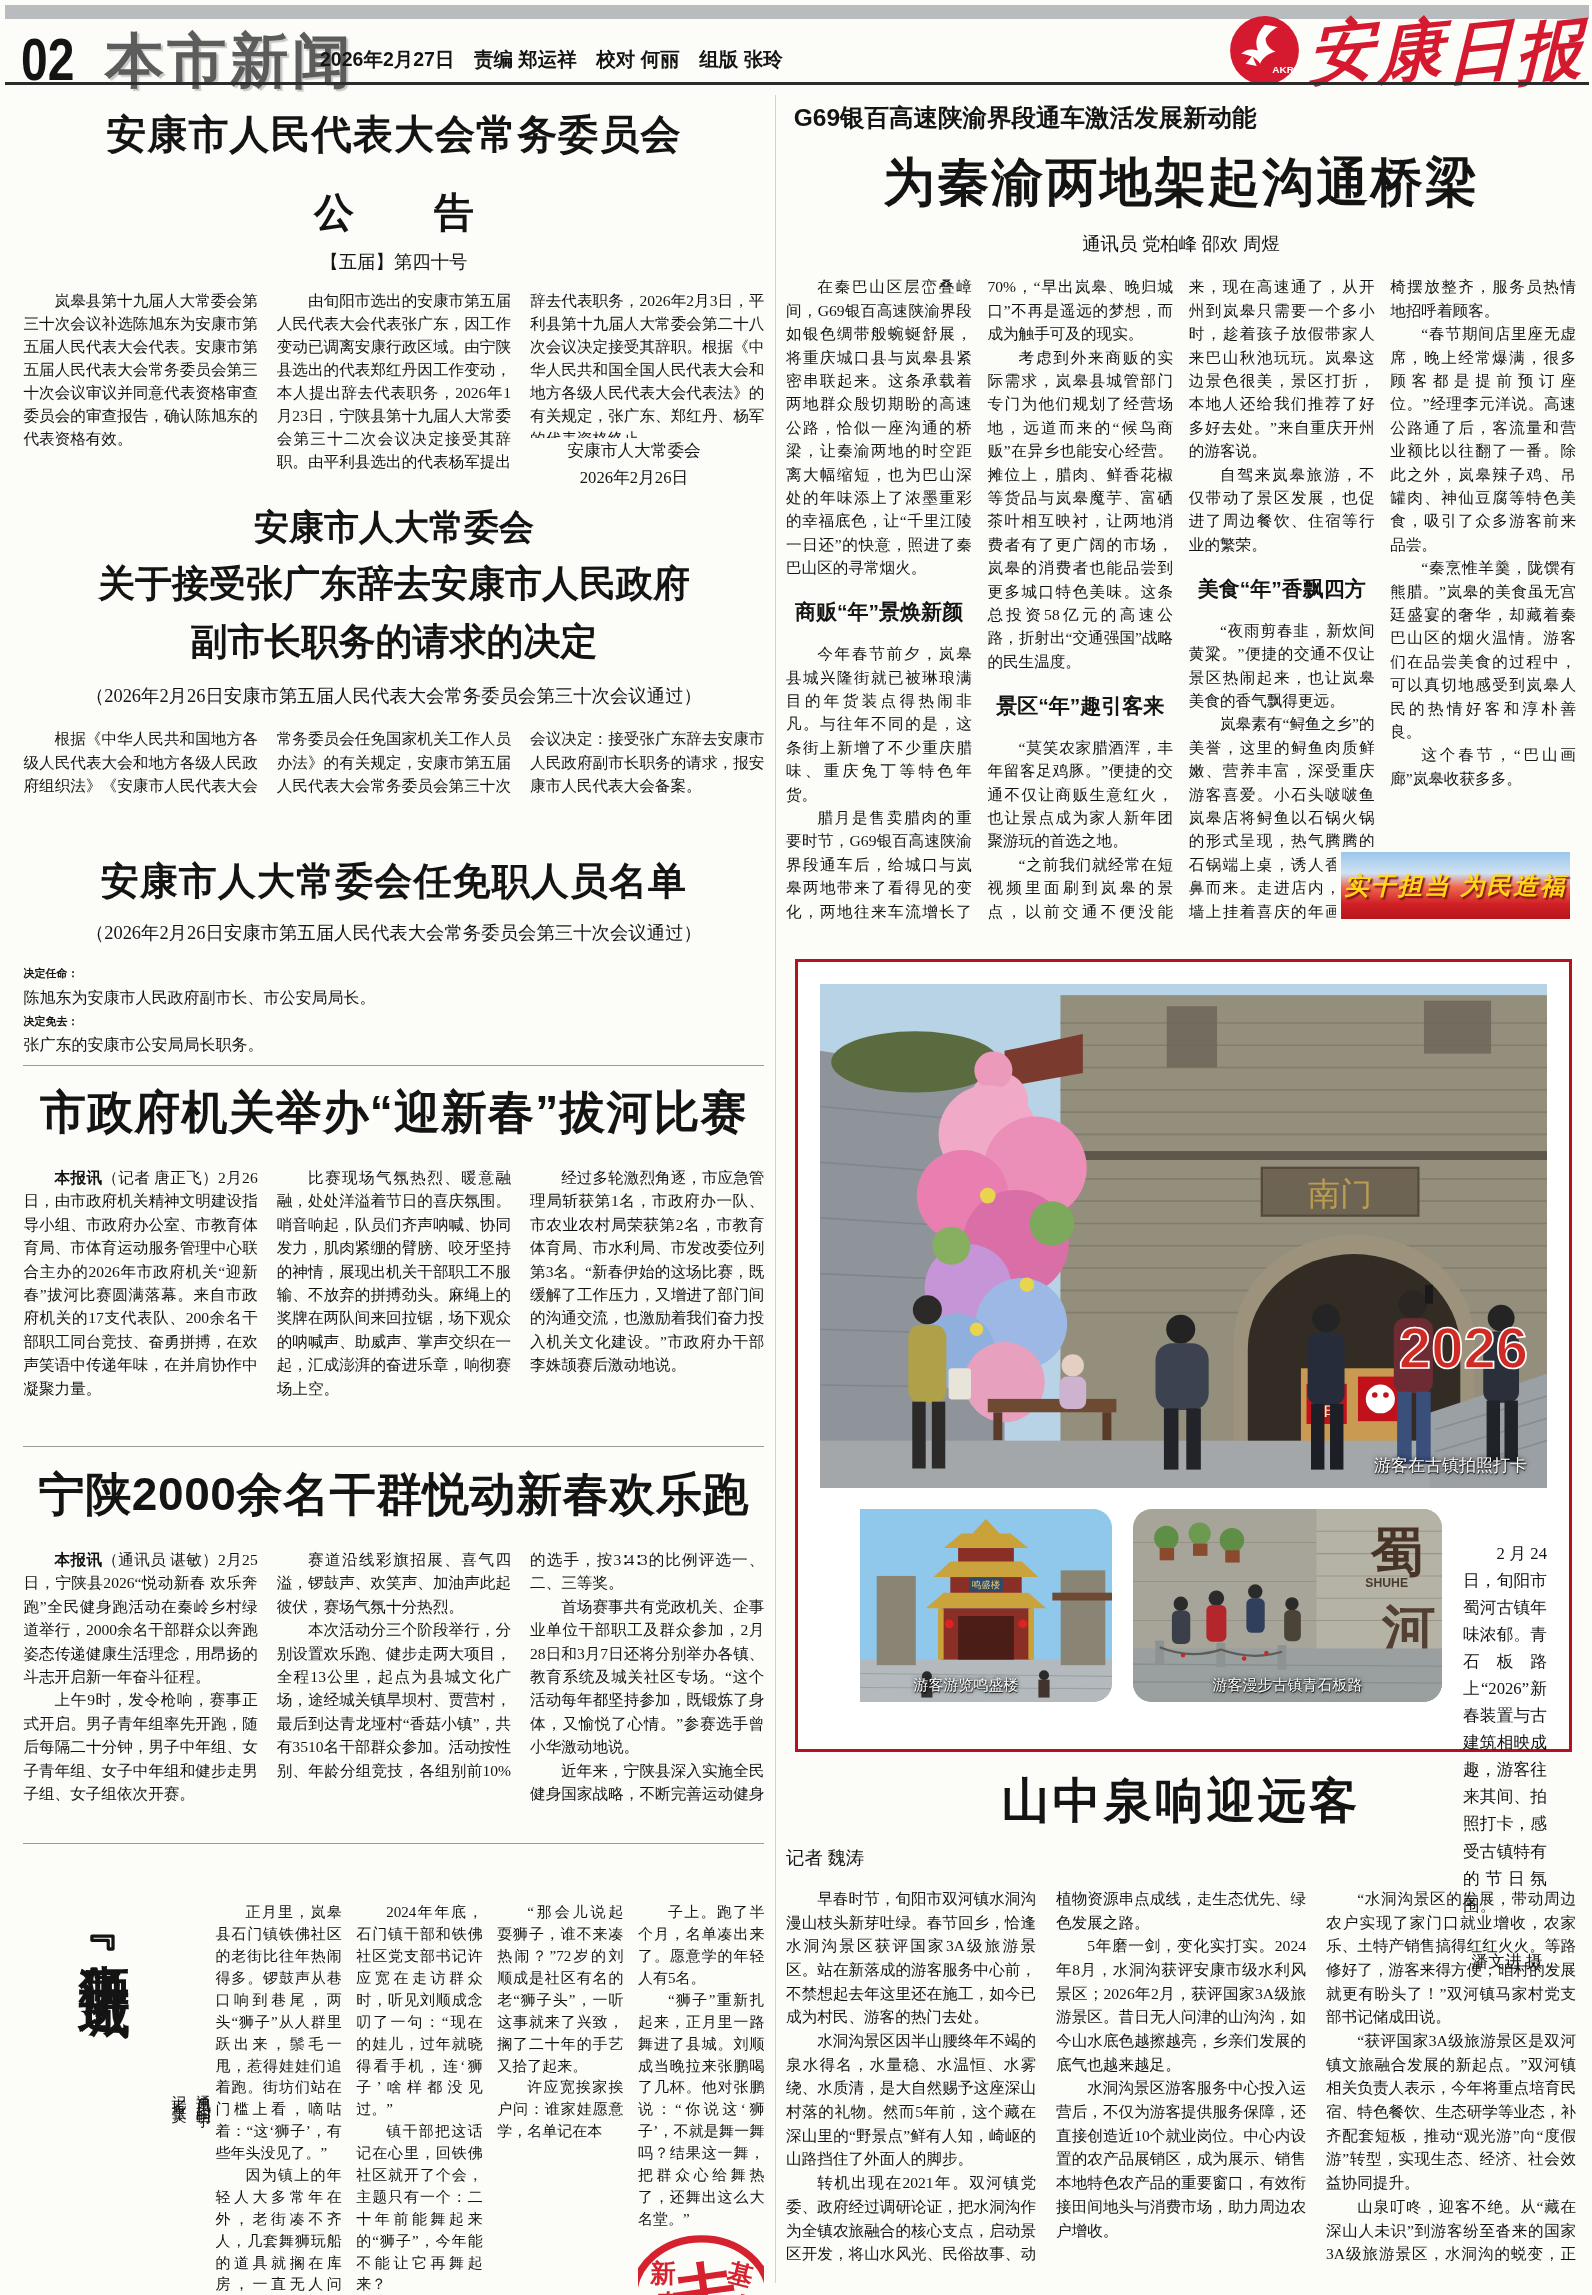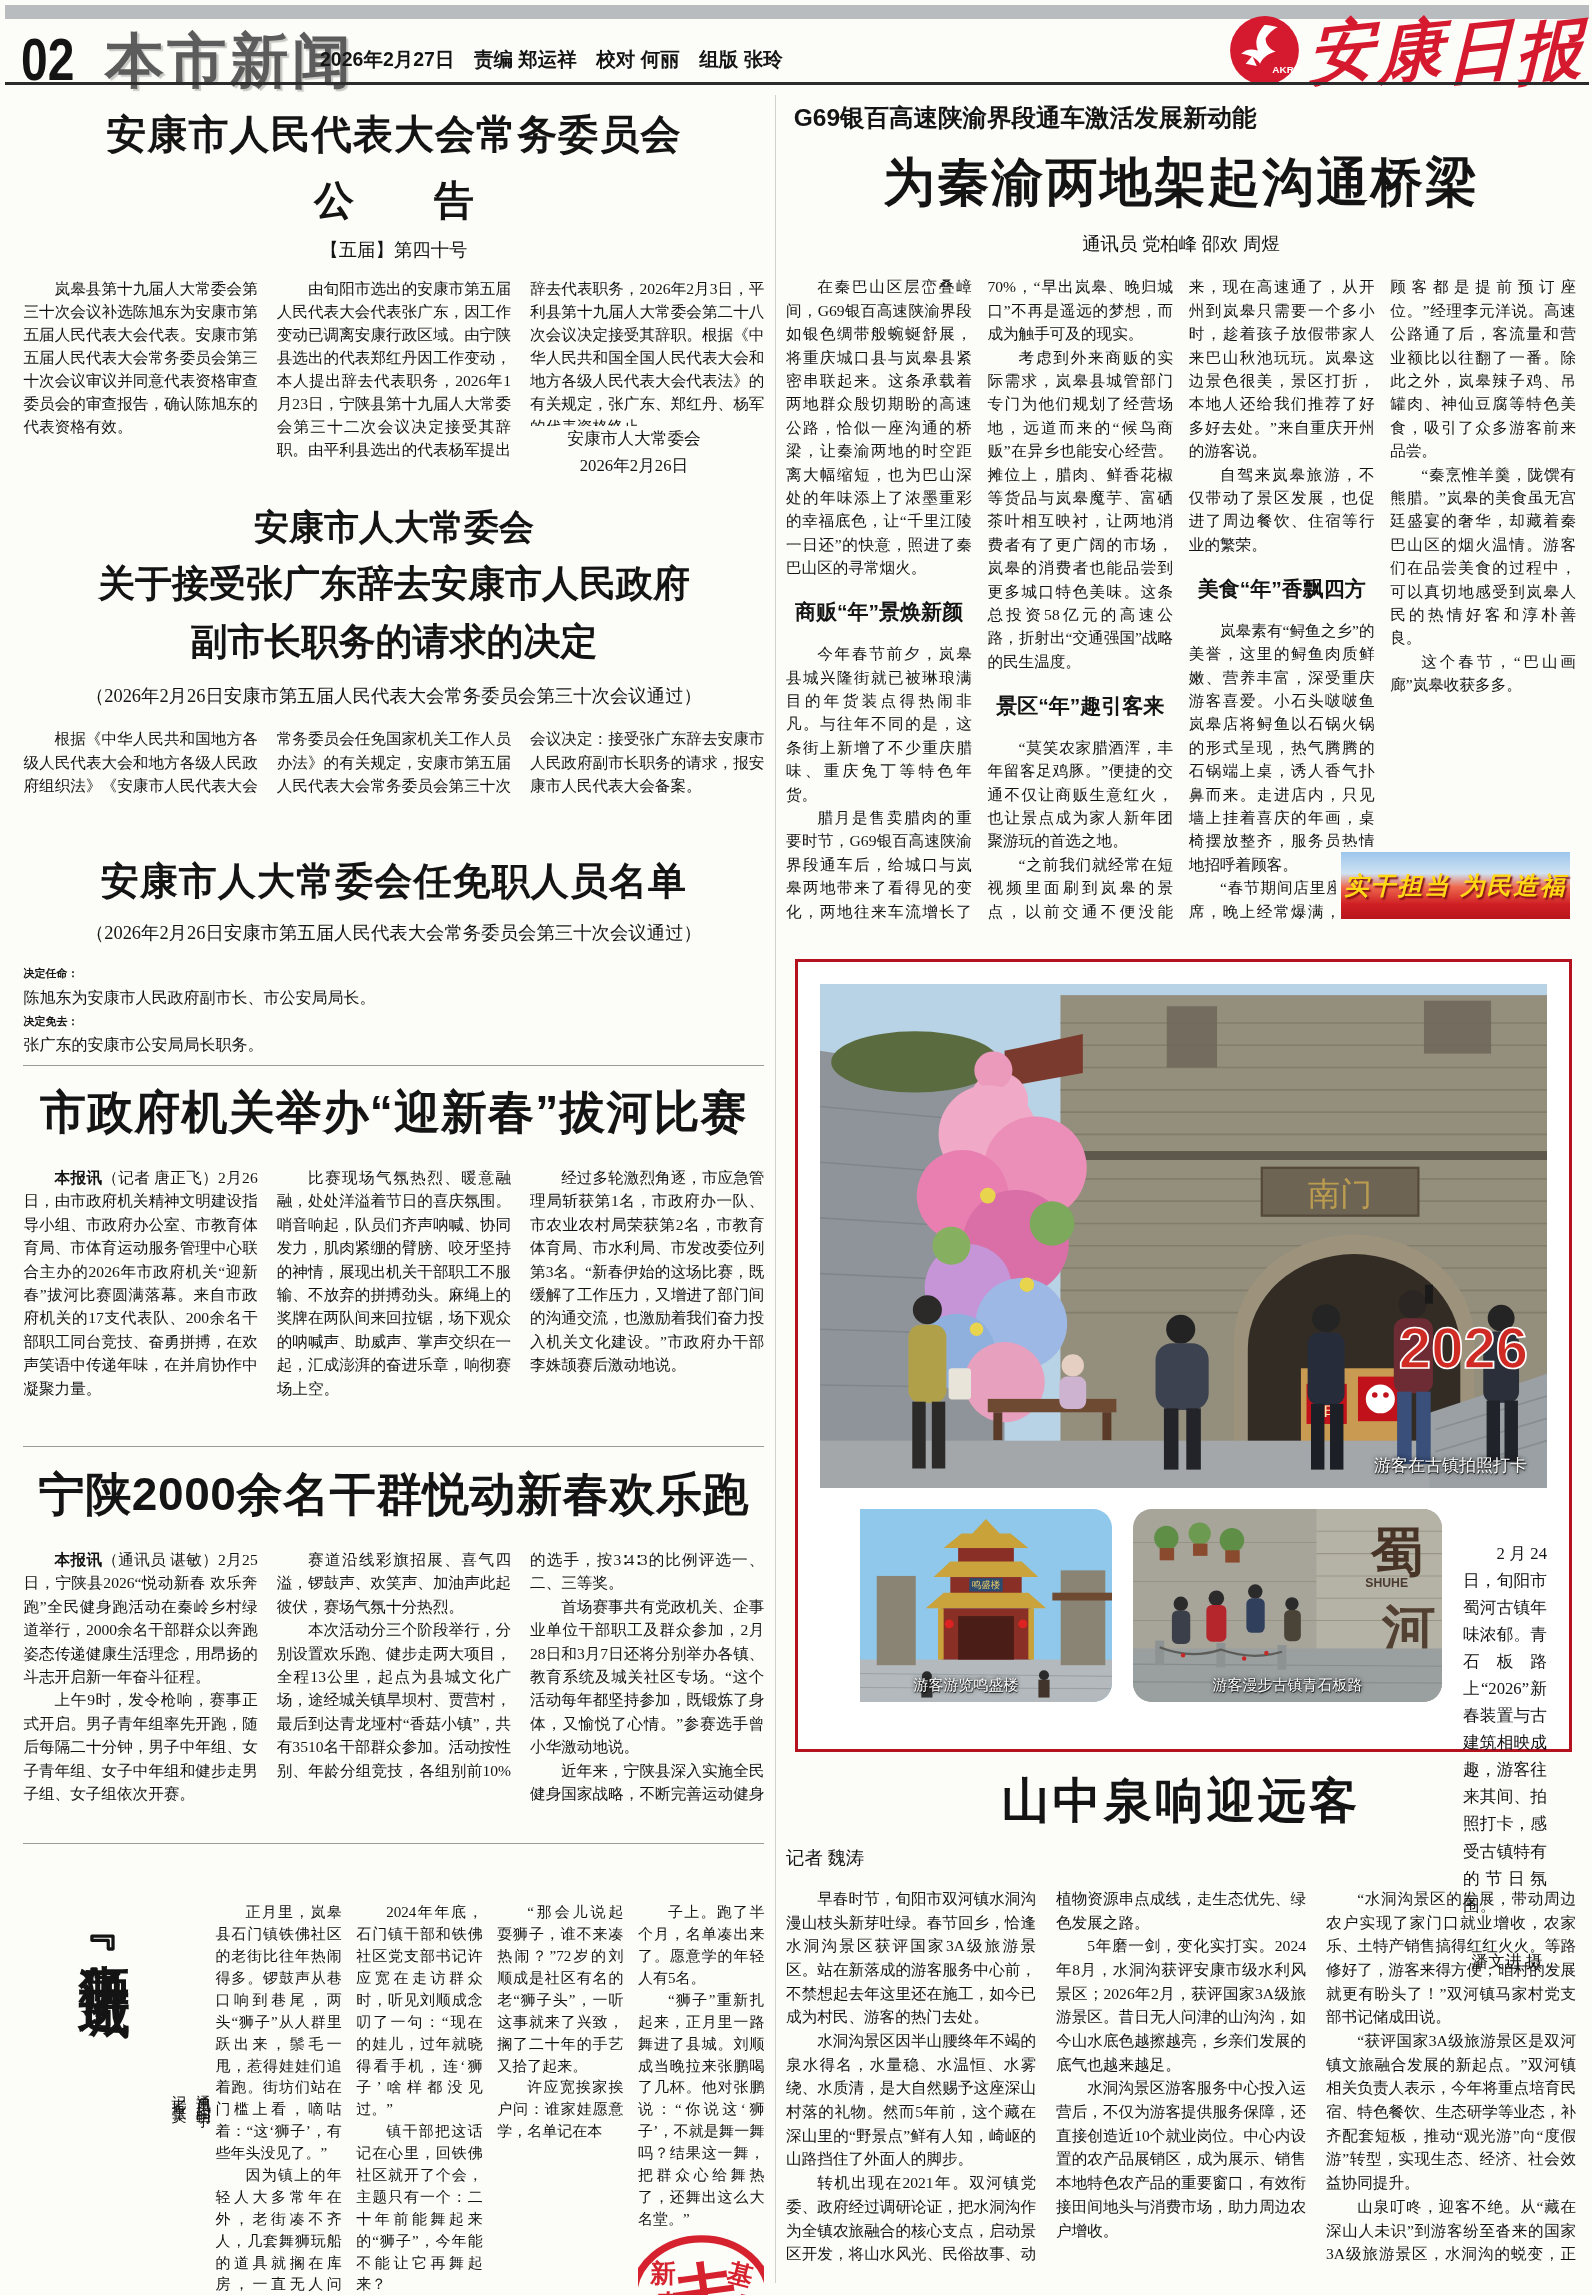--- a/index.html
+++ b/index.html
@@ -26,21 +26,21 @@
   .passed{font-size:18.4px;text-align:center;}
   .cols{column-fill:auto;overflow:hidden;}
   .cols p.h{font-family:"Liberation Sans",sans-serif;font-weight:bold;font-size:21px;
             text-align:center;text-indent:0;margin:16.7px 0 14.5px;break-inside:avoid;}
   .hsep{position:absolute;left:0;width:100%;height:0.6px;background:#9a9a96;}
   .lead b{font-family:"Liberation Sans",sans-serif;}
   
   .col-left{position:absolute;left:23.4px;top:95px;width:741px;height:2201px;}
   #a-gonggao{position:absolute;top:12.2px;left:0;width:100%;}
   #a-gonggao .t1{font-size:40px;letter-spacing:1.1px;}
-  #a-gonggao .t2{font-size:40px;margin-top:11px;}
+  #a-gonggao .t2{font-size:40px;margin-top:23px;}
   #a-gonggao .docno{text-align:center;font-size:18.4px;margin-top:9px;}
   #a-gonggao .cols{margin-top:14.5px;height:205px;column-count:3;column-gap:19px;
                    font-size:15.6px;line-height:1.48;position:relative;}
   .gg-sign{position:absolute;right:13.4px;bottom:2.2px;width:234px;text-align:center;font-size:16.7px;line-height:1.6;}
   .gg-sign div{background:#fcfcf9;}
   #a-jueding{position:absolute;top:409px;left:0;width:100%;}
   #a-jueding .t1{font-size:35px;}
   #a-jueding .t2,#a-jueding .t3{font-size:37px;margin-top:7.8px;}
   #a-jueding .passed{margin-top:16.7px;}
   #a-jueding .cols{margin-top:19px;height:83px;column-count:3;column-gap:19px;
@@ -250,20 +250,21 @@
       <p class="p">在秦巴山区层峦叠嶂间，G69银百高速陕渝界段如银色绸带般蜿蜒舒展，将重庆城口县与岚皋县紧密串联起来。这条承载着两地群众殷切期盼的高速公路，恰似一座沟通的桥梁，让秦渝两地的时空距离大幅缩短，也为巴山深处的年味添上了浓墨重彩的幸福底色，让“千里江陵一日还”的快意，照进了秦巴山区的寻常烟火。</p>
           <p class="h">商贩“年”景焕新颜</p>
           <p class="p">今年春节前夕，岚皋县城兴隆街就已被琳琅满目的年货装点得热闹非凡。与往年不同的是，这条街上新增了不少重庆腊味、重庆兔丁等特色年货。</p>
           <p class="p">腊月是售卖腊肉的重要时节，G69银百高速陕渝界段通车后，给城口与岚皋两地带来了看得见的变化，两地往来车流增长了70%，“早出岚皋、晚归城口”不再是遥远的梦想，而成为触手可及的现实。</p>
           <p class="p">考虑到外来商贩的实际需求，岚皋县城管部门专门为他们规划了经营场地，远道而来的“候鸟商贩”在异乡也能安心经营。摊位上，腊肉、鲜香花椒等货品与岚皋魔芋、富硒茶叶相互映衬，让两地消费者有了更广阔的市场，岚皋的消费者也能品尝到更多城口特色美味。这条总投资58亿元的高速公路，折射出“交通强国”战略的民生温度。</p>
           <p class="h">景区“年”趣引客来</p>
           <p class="p">“莫笑农家腊酒浑，丰年留客足鸡豚。”便捷的交通不仅让商贩生意红火，也让景点成为家人新年团聚游玩的首选之地。</p>
           <p class="p">“之前我们就经常在短视频里面刷到岚皋的景点，以前交通不便没能来，现在高速通了，从开州到岚皋只需要一个多小时，趁着孩子放假带家人来巴山秋池玩玩。岚皋这边景色很美，景区打折，本地人还给我们推荐了好多好去处。”来自重庆开州的游客说。</p>
           <p class="p">自驾来岚皋旅游，不仅带动了景区发展，也促进了周边餐饮、住宿等行业的繁荣。</p>
           <p class="h">美食“年”香飘四方</p>
+          <p class="p">“夜雨剪春韭，新炊间黄粱。”便捷的交通不仅让景区热闹起来，也让岚皋美食的香气飘得更远。</p>
           <p class="p">岚皋素有“鲟鱼之乡”的美誉，这里的鲟鱼肉质鲜嫩、营养丰富，深受重庆游客喜爱。小石头啵啵鱼岚皋店将鲟鱼以石锅火锅的形式呈现，热气腾腾的石锅端上桌，诱人香气扑鼻而来。走进店内，只见墙上挂着喜庆的年画，桌椅摆放整齐，服务员热情地招呼着顾客。</p>
           <p class="p">“春节期间店里座无虚席，晚上经常爆满，很多顾客都是提前预订座位。”经理李元洋说。高速公路通了后，客流量和营业额比以往翻了一番。除此之外，岚皋辣子鸡、吊罐肉、神仙豆腐等特色美食，吸引了众多游客前来品尝。</p>
           <p class="p">“秦烹惟羊羹，陇馔有熊腊。”岚皋的美食虽无宫廷盛宴的奢华，却藏着秦巴山区的烟火温情。游客们在品尝美食的过程中，可以真切地感受到岚皋人民的热情好客和淳朴善良。</p>
           <p class="p">这个春节，“巴山画廊”岚皋收获多多。</p>
         </div>
     </div>
 
     <div class="photo-box">
       <div class="main-photo">
         <svg viewBox="0 0 1300 905" preserveAspectRatio="none">

